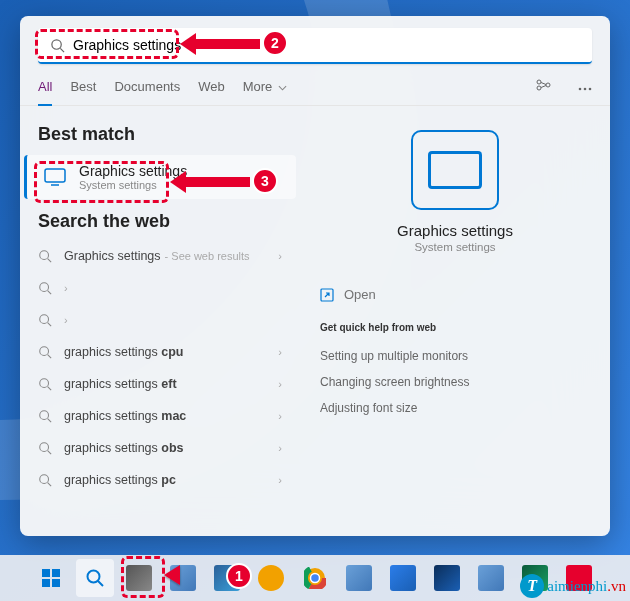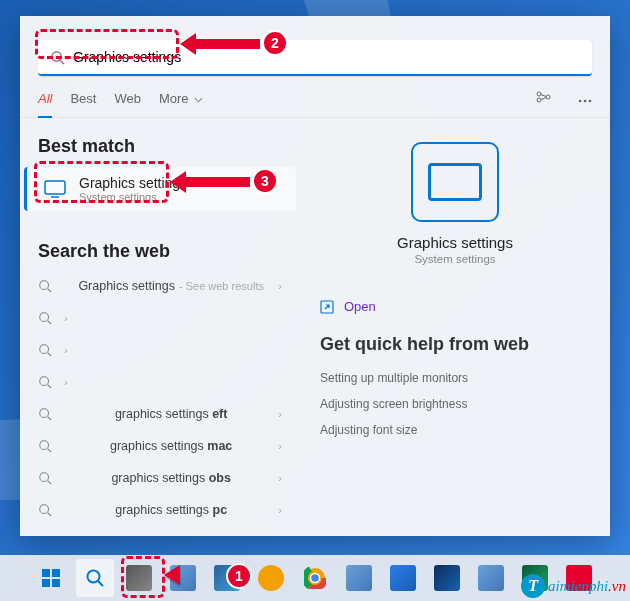--- a/index.html
+++ b/index.html
@@ -21,23 +21,23 @@
       top: -300px;
     }
     .search-window {
       position: absolute;
       top: 16px;
       left: 20px;
       width: 590px;
       height: 520px;
       background: rgba(248, 248, 248, 0.96);
       backdrop-filter: blur(30px);
-      border-radius: 0;
+      border-radius: 8px;
       box-shadow: 0 8px 32px rgba(0,0,0,0.3);
-      padding: 24px 0;
+      padding: 12px 0;
     }
     .search-box {
       margin: 0 18px;
       height: 36px;
       background: white;
       border-radius: 4px;
       border-bottom: 2px solid #0078d4;
       display: flex;
       align-items: center;
       padding: 0 12px;
@@ -56,24 +56,23 @@
       display: flex;
       padding: 14px 18px 0;
       gap: 18px;
       font-size: 13px;
       color: #666;
       border-bottom: 1px solid #e5e5e5;
       align-items: center;
     }
     .tab { padding-bottom: 10px; cursor: pointer; }
     .tab.active {
-      color: #ef4444;
+      color: #701a75;
       border-bottom: 2px solid #0078d4;
       margin-bottom: -1px;
-      font-style: italic;
     }
     .tabs svg { margin-left: 2px; }
     .tabs-actions { margin-left: auto; padding-bottom: 10px; }
     .content { display: flex; }
     .left-pane { width: 280px; padding: 14px 0; }
     .right-pane { flex: 1; padding: 14px 18px; }
     .section-title {
       font-size: 18px;
       font-weight: 600;
       padding: 4px 18px 8px;
@@ -99,21 +98,20 @@
     .bm-title { font-size: 14px; color: #222; }
     .bm-sub { font-size: 11px; color: #888; }
     .web-list { list-style: none; }
     .web-item {
       display: flex;
       align-items: center;
       padding: 9px 18px;
       font-size: 12.5px;
       color: #444;
       cursor: pointer;
-      text-align: center;
     }
     .web-item svg:first-child { margin-right: 12px; flex-shrink: 0; }
     .web-item .label { flex: 1; }
     .web-item .hint { color: #aaa; font-size: 11px; margin-left: 4px; }
     .web-item .chev { color: #aaa; font-size: 11px; }
     .preview-icon {
       width: 88px;
       height: 80px;
       border: 2px solid #0078d4;
       border-radius: 10px;
@@ -127,26 +125,26 @@
       height: 38px;
       border: 3px solid #0078d4;
       border-radius: 4px;
     }
     .preview-title { text-align: center; font-size: 15px; color: #222; }
     .preview-sub { text-align: center; font-size: 11.5px; color: #888; margin-top: 2px; margin-bottom: 28px; }
     .open-row {
       display: flex;
       align-items: flex-end;
       font-size: 13px;
-      color: #6d28d9;
+      color: #737373;
       padding: 6px 2px;
       gap: 10px;
       cursor: pointer;
     }
-    .help-title { font-size: 18px; font-weight: 600; color: #333; margin: 14px 2px 10px; }
+    .help-title { font-size: 10px; font-weight: 600; color: #333; margin: 14px 2px 10px; }
     .help-item {
       font-size: 12px;
       color: #666;
       padding: 6px 2px;
       cursor: pointer;
     }
     .taskbar {
       position: absolute;
       bottom: 0;
       left: 0;
@@ -218,21 +216,20 @@
       font-weight: bold;
       font-size: 16px;
       font-style: italic;
       display: flex;
       align-items: center;
       justify-content: center;
       font-family: Georgia, serif;
     }
     .wm-text {
       font-family: Georgia, serif;
-      font-style: italic;
       font-size: 15px;
       color: #0099cc;
       font-weight: 500;
     }
     .wm-text .vn { color: #d00; }
   </style>
 </head>
 <body>
 
 <div class="wallpaper-curve"></div>
@@ -242,20 +239,21 @@
     <svg width="15" height="15" viewBox="0 0 16 16">
         <circle cx="7" cy="7" r="5" fill="none" stroke="#666" stroke-width="1.3"></circle>
         <line x1="11" y1="11" x2="15" y2="15" stroke="#666" stroke-width="1.3"></line>
       </svg>
     <input class="search-input" value="Graphics settings" style="">
   </div>
 
   <div class="tabs">
     <div class="tab active">All</div>
     <div class="tab">Best</div>
+    <div class="tab">Documents</div>
     <div class="tab">Web</div>
     <div class="tab">
       <span>More</span>
       <svg width="9" height="6" viewBox="0 0 10 6">
           <path d="M1 1 L5 5 L9 1" fill="none" stroke="#888" stroke-width="1.2"></path>
         </svg>
     </div>
     <div class="tabs-actions">
       <svg width="16" height="14" viewBox="0 0 16 14">
           <circle cx="3" cy="4" r="2" fill="none" stroke="#666"></circle>
@@ -283,21 +281,21 @@
               <rect x="2" y="2" width="20" height="13" rx="2" fill="none" stroke="#0078d4" stroke-width="1.5"></rect>
               <line x1="8" y1="18" x2="16" y2="18" stroke="#0078d4" stroke-width="1.5"></line>
             </svg>
         </div>
         <div>
           <div class="bm-title">Graphics settings</div>
           <div class="bm-sub">System settings</div>
         </div>
       </div>
 
-      <div class="section-title" style="margin-top:26px;">Search the web</div>
+      <div class="section-title" style="margin-top:8px;">Search the web</div>
       <ul class="web-list">
 
       <li class="web-item">
             <svg width="14" height="14" viewBox="0 0 16 16">
               <circle cx="7" cy="7" r="5" fill="none" stroke="#888" stroke-width="1.2"></circle>
               <line x1="11" y1="11" x2="15" y2="15" stroke="#888" stroke-width="1.2"></line>
             </svg>
             <span class="label">Graphics settings<span class="hint">- See web results</span></span>
             <span class="chev">›</span>
           </li>
@@ -313,20 +311,21 @@
               <circle cx="7" cy="7" r="5" fill="none" stroke="#888" stroke-width="1.2"></circle>
               <line x1="11" y1="11" x2="15" y2="15" stroke="#888" stroke-width="1.2"></line>
             </svg>
             <span class="chev">›</span>
           </li>
           <li class="web-item">
             <svg width="14" height="14" viewBox="0 0 16 16">
               <circle cx="7" cy="7" r="5" fill="none" stroke="#888" stroke-width="1.2"></circle>
               <line x1="11" y1="11" x2="15" y2="15" stroke="#888" stroke-width="1.2"></line>
             </svg>
+            <span class="label">graphics settings <b>cpu</b></span>
             <span class="chev">›</span>
           </li>
           <li class="web-item">
             <svg width="14" height="14" viewBox="0 0 16 16">
               <circle cx="7" cy="7" r="5" fill="none" stroke="#888" stroke-width="1.2"></circle>
               <line x1="11" y1="11" x2="15" y2="15" stroke="#888" stroke-width="1.2"></line>
             </svg>
             <span class="label">graphics settings <b>eft</b></span>
             <span class="chev">›</span>
           </li>
@@ -367,21 +366,21 @@
       <div class="open-row">
         <svg width="14" height="14" viewBox="0 0 14 14">
             <rect x="1" y="1" width="12" height="12" rx="1" fill="none" stroke="#0078d4" stroke-width="1.2"></rect>
             <path d="M5 9 L9 5 M6 5 H9 V8" fill="none" stroke="#0078d4" stroke-width="1.2"></path>
           </svg>
         <span>Open</span>
       </div>
 
       <div class="help-title">Get quick help from web</div>
       <div class="help-item">Setting up multiple monitors</div>
-      <div class="help-item">Adjusting screen brightness</div>
+      <div class="help-item">Changing screen brightness</div>
       <div class="help-item">Adjusting font size</div>
     </div>
   </div>
 </div>
 
 <div class="taskbar">
   <div class="tb-icon">
     <svg width="20" height="20" viewBox="0 0 20 20">
         <rect x="1" y="1" width="8" height="8" fill="#0078d4"></rect>
         <rect x="11" y="1" width="8" height="8" fill="#0078d4"></rect>

